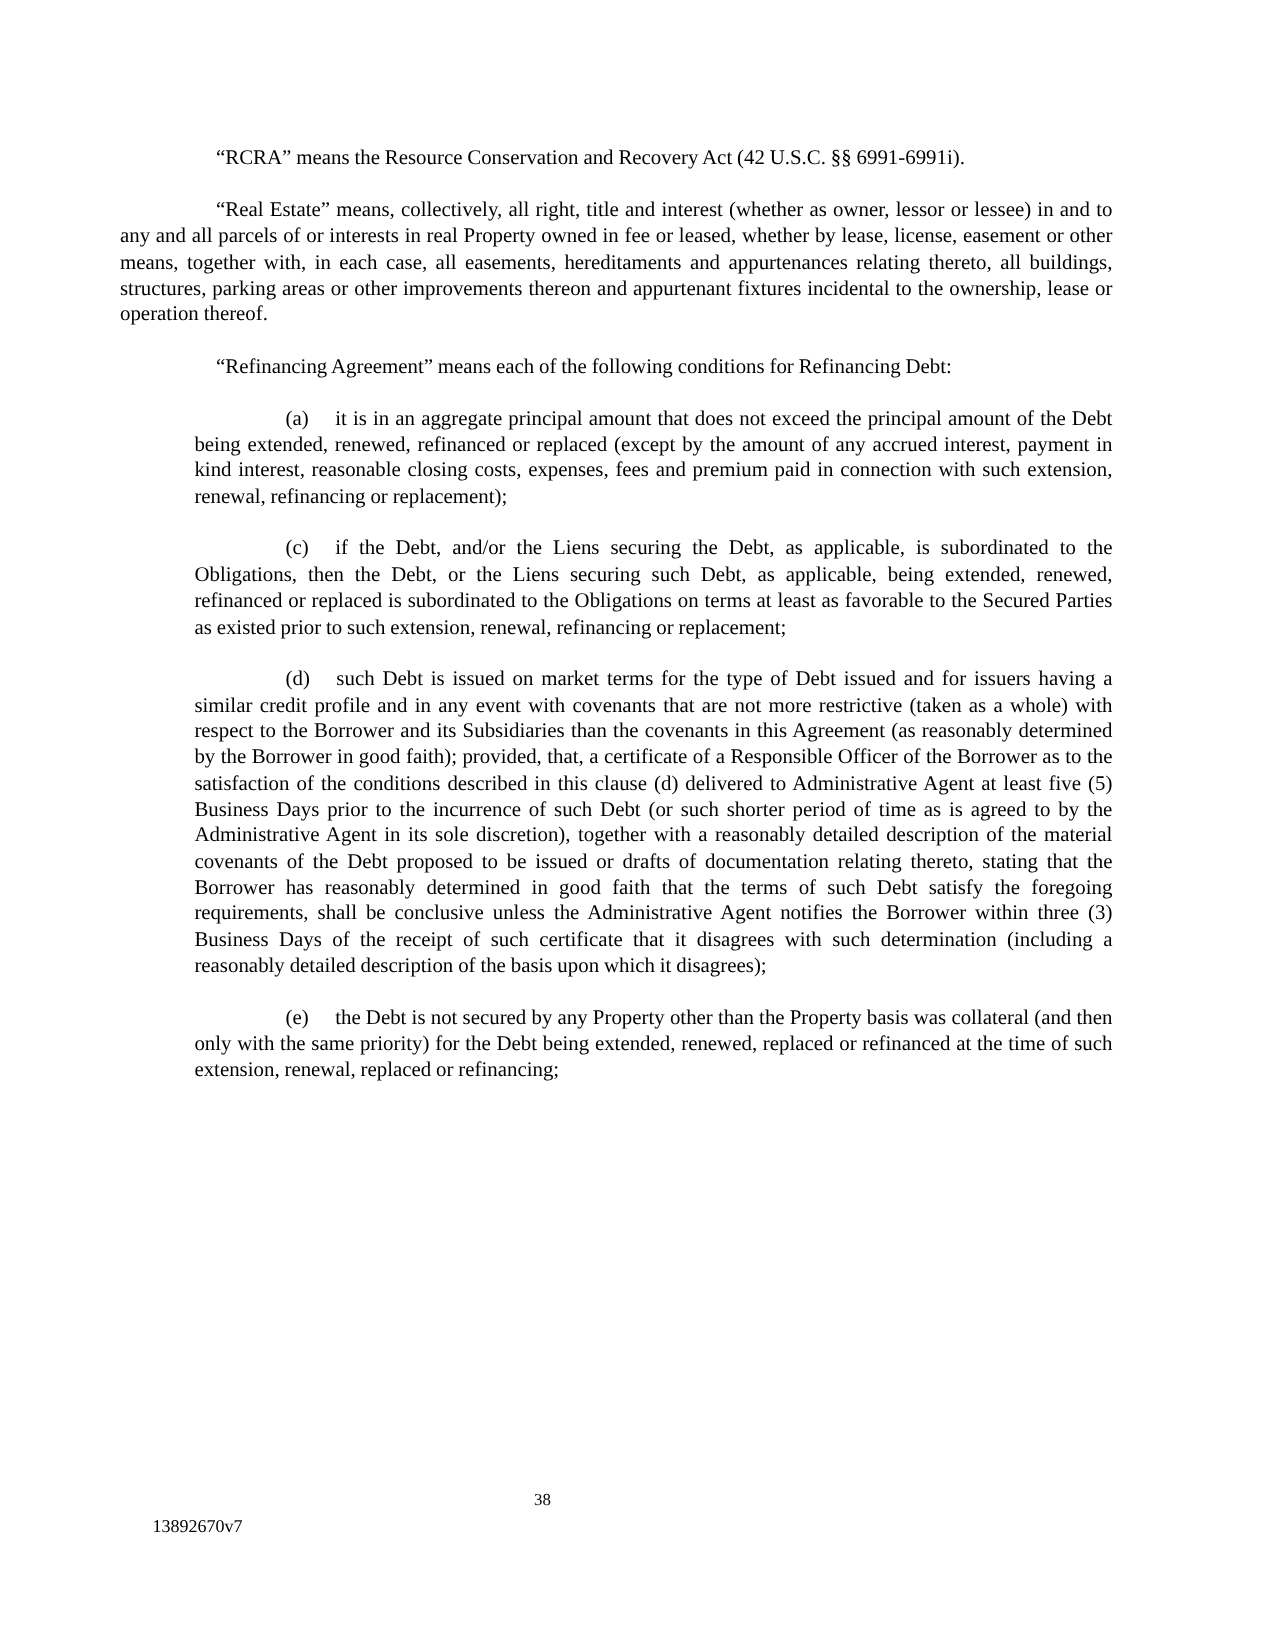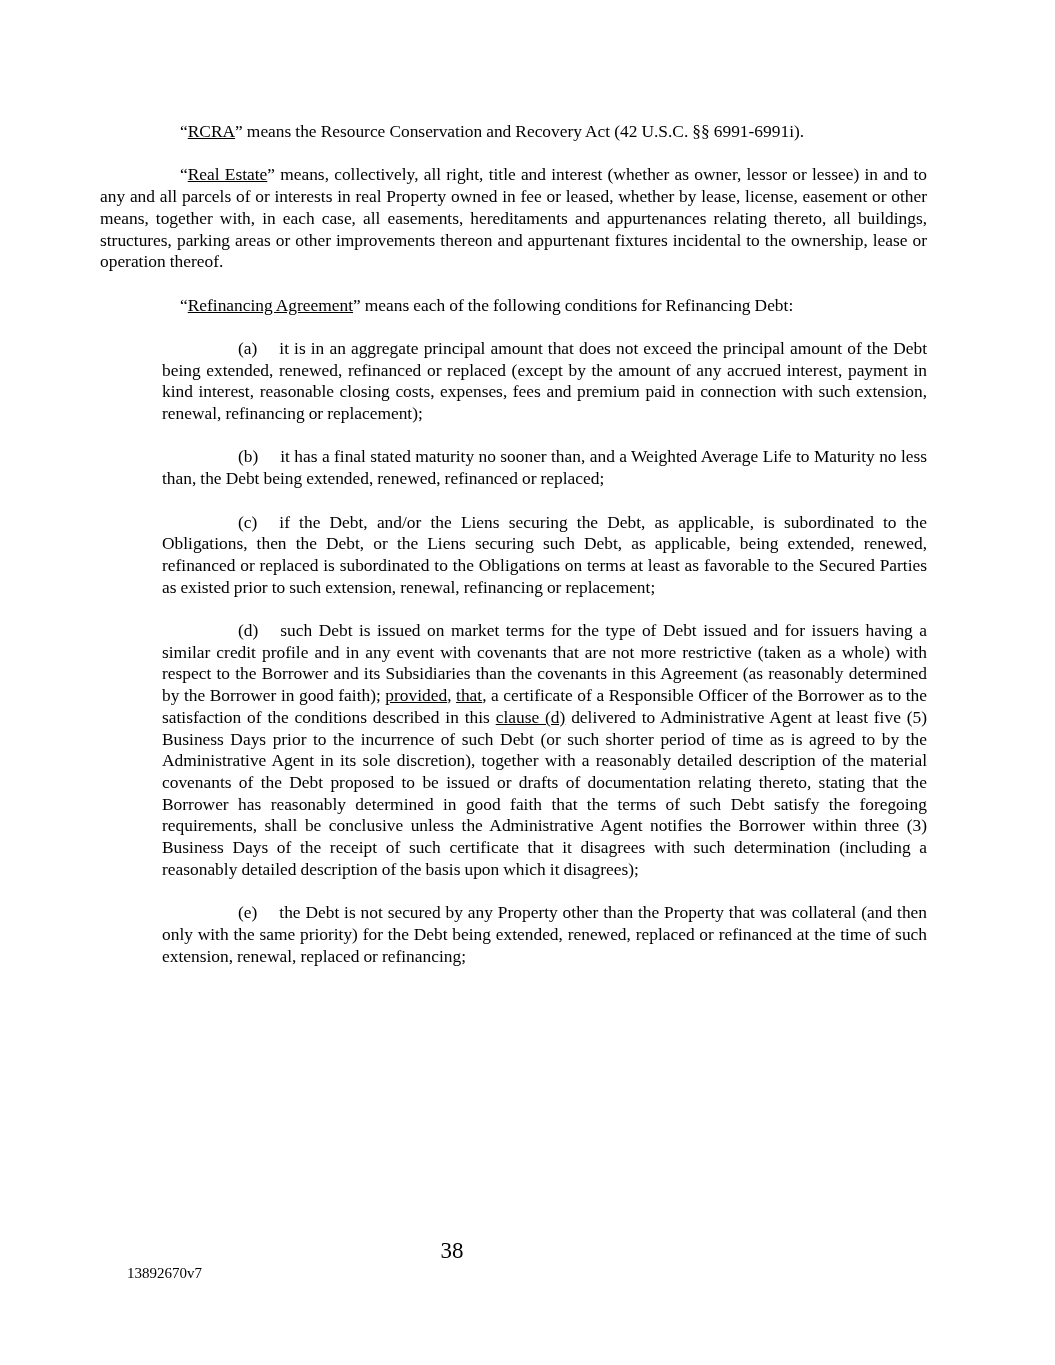--- a/index.html
+++ b/index.html
@@ -31,53 +31,51 @@
     padding: 0;
   }
   .doc p.body {
     text-indent: 80px;
   }
   .doc p.sub {
     margin-left: 62px;
     text-indent: 76px;
   }
   .u {
-    text-decoration: underline;
     margin-top: 21px;
   }
   .tab {
     display: inline-block;
     width: 22px;
   }
   .footer-page-number {
     position: absolute;
     left: 0;
     top: 1240px;
     width: 904px;
     text-align: center;
-    font-size: 23px;
+    font-size: 14px;
     line-height: 21.7px;
   }
   .footer-control-number {
     position: absolute;
     left: 127px;
     top: 1264px;
     font-size: 15px;
     line-height: 18px;
   }
 </style>
 </head>
 <body>
 
 <div class="page">
   <div class="doc">
     <p class="body"><span>“</span><span class="u">RCRA</span><span>” means the Resource Conservation and Recovery Act (42 U.S.C. §§ 6991-6991i).</span></p>
     <p class="body"><span>“</span><span class="u">Real Estate</span><span>” means, collectively, all right, title and interest (whether as owner, lessor or lessee) in and to any and all parcels of or interests in real Property owned in fee or leased, whether by lease, license, easement or other means, together with, in each case, all easements, hereditaments and appurtenances relating thereto, all buildings, structures, parking areas or other improvements thereon and appurtenant fixtures incidental to the ownership, lease or operation thereof.</span></p>
     <p class="body"><span>“</span><span class="u">Refinancing Agreement</span><span>” means each of the following conditions for Refinancing Debt:</span></p>
     <p class="sub"><span>(a)</span><span class="tab"></span><span>it is in an aggregate principal amount that does not exceed the principal amount of the Debt being extended, renewed, refinanced or replaced (except by the amount of any accrued interest, payment in kind interest, reasonable closing costs, expenses, fees and premium paid in connection with such extension, renewal, refinancing or replacement);</span></p>
-    <p class="sub"><span>(b)</span><span class="tab"></span><span>it has a final stated maturity no sooner than, and a Weighted Average Life to Maturity no less than, the Debt being extended, renewed, refinanced or replaced;</span></p>
     <p class="sub"><span>(c)</span><span class="tab"></span><span>if the Debt, and/or the Liens securing the Debt, as applicable, is subordinated to the Obligations, then the Debt, or the Liens securing such Debt, as applicable, being extended, renewed, refinanced or replaced is subordinated to the Obligations on terms at least as favorable to the Secured Parties as existed prior to such extension, renewal, refinancing or replacement;</span></p>
     <p class="sub"><span>(d)</span><span class="tab"></span><span>such Debt is issued on market terms for the type of Debt issued and for issuers having a similar credit profile and in any event with covenants that are not more restrictive (taken as a whole) with respect to the Borrower and its Subsidiaries than the covenants in this Agreement (as reasonably determined by the Borrower in good faith); </span><span class="u">provided</span><span>, </span><span class="u">that</span><span>, a certificate of a Responsible Officer of the Borrower as to the satisfaction of the conditions described in this </span><span class="u">clause (d)</span><span> delivered to Administrative Agent at least five (5) Business Days prior to the incurrence of such Debt (or such shorter period of time as is agreed to by the Administrative Agent in its sole discretion), together with a reasonably detailed description of the material covenants of the Debt proposed to be issued or drafts of documentation relating thereto, stating that the Borrower has reasonably determined in good faith that the terms of such Debt satisfy the foregoing requirements, shall be conclusive unless the Administrative Agent notifies the Borrower within three (3) Business Days of the receipt of such certificate that it disagrees with such determination (including a reasonably detailed description of the basis upon which it disagrees);</span></p>
-    <p class="sub"><span>(e)</span><span class="tab"></span><span>the Debt is not secured by any Property other than the Property that was collateral (and then only with the same priority) for the Debt being extended, renewed, replaced or refinanced at the time of such extension, renewal, replaced or refinancing;</span></p>
+    <p class="sub"><span>(e)</span><span class="tab"></span><span>the Debt is not secured by any Property other than the Property basis was collateral (and then only with the same priority) for the Debt being extended, renewed, replaced or refinanced at the time of such extension, renewal, replaced or refinancing;</span></p>
   </div>
   <div class="footer-page-number">38</div>
   <div class="footer-control-number">13892670v7</div>
 </div>
 
 </body></html>

